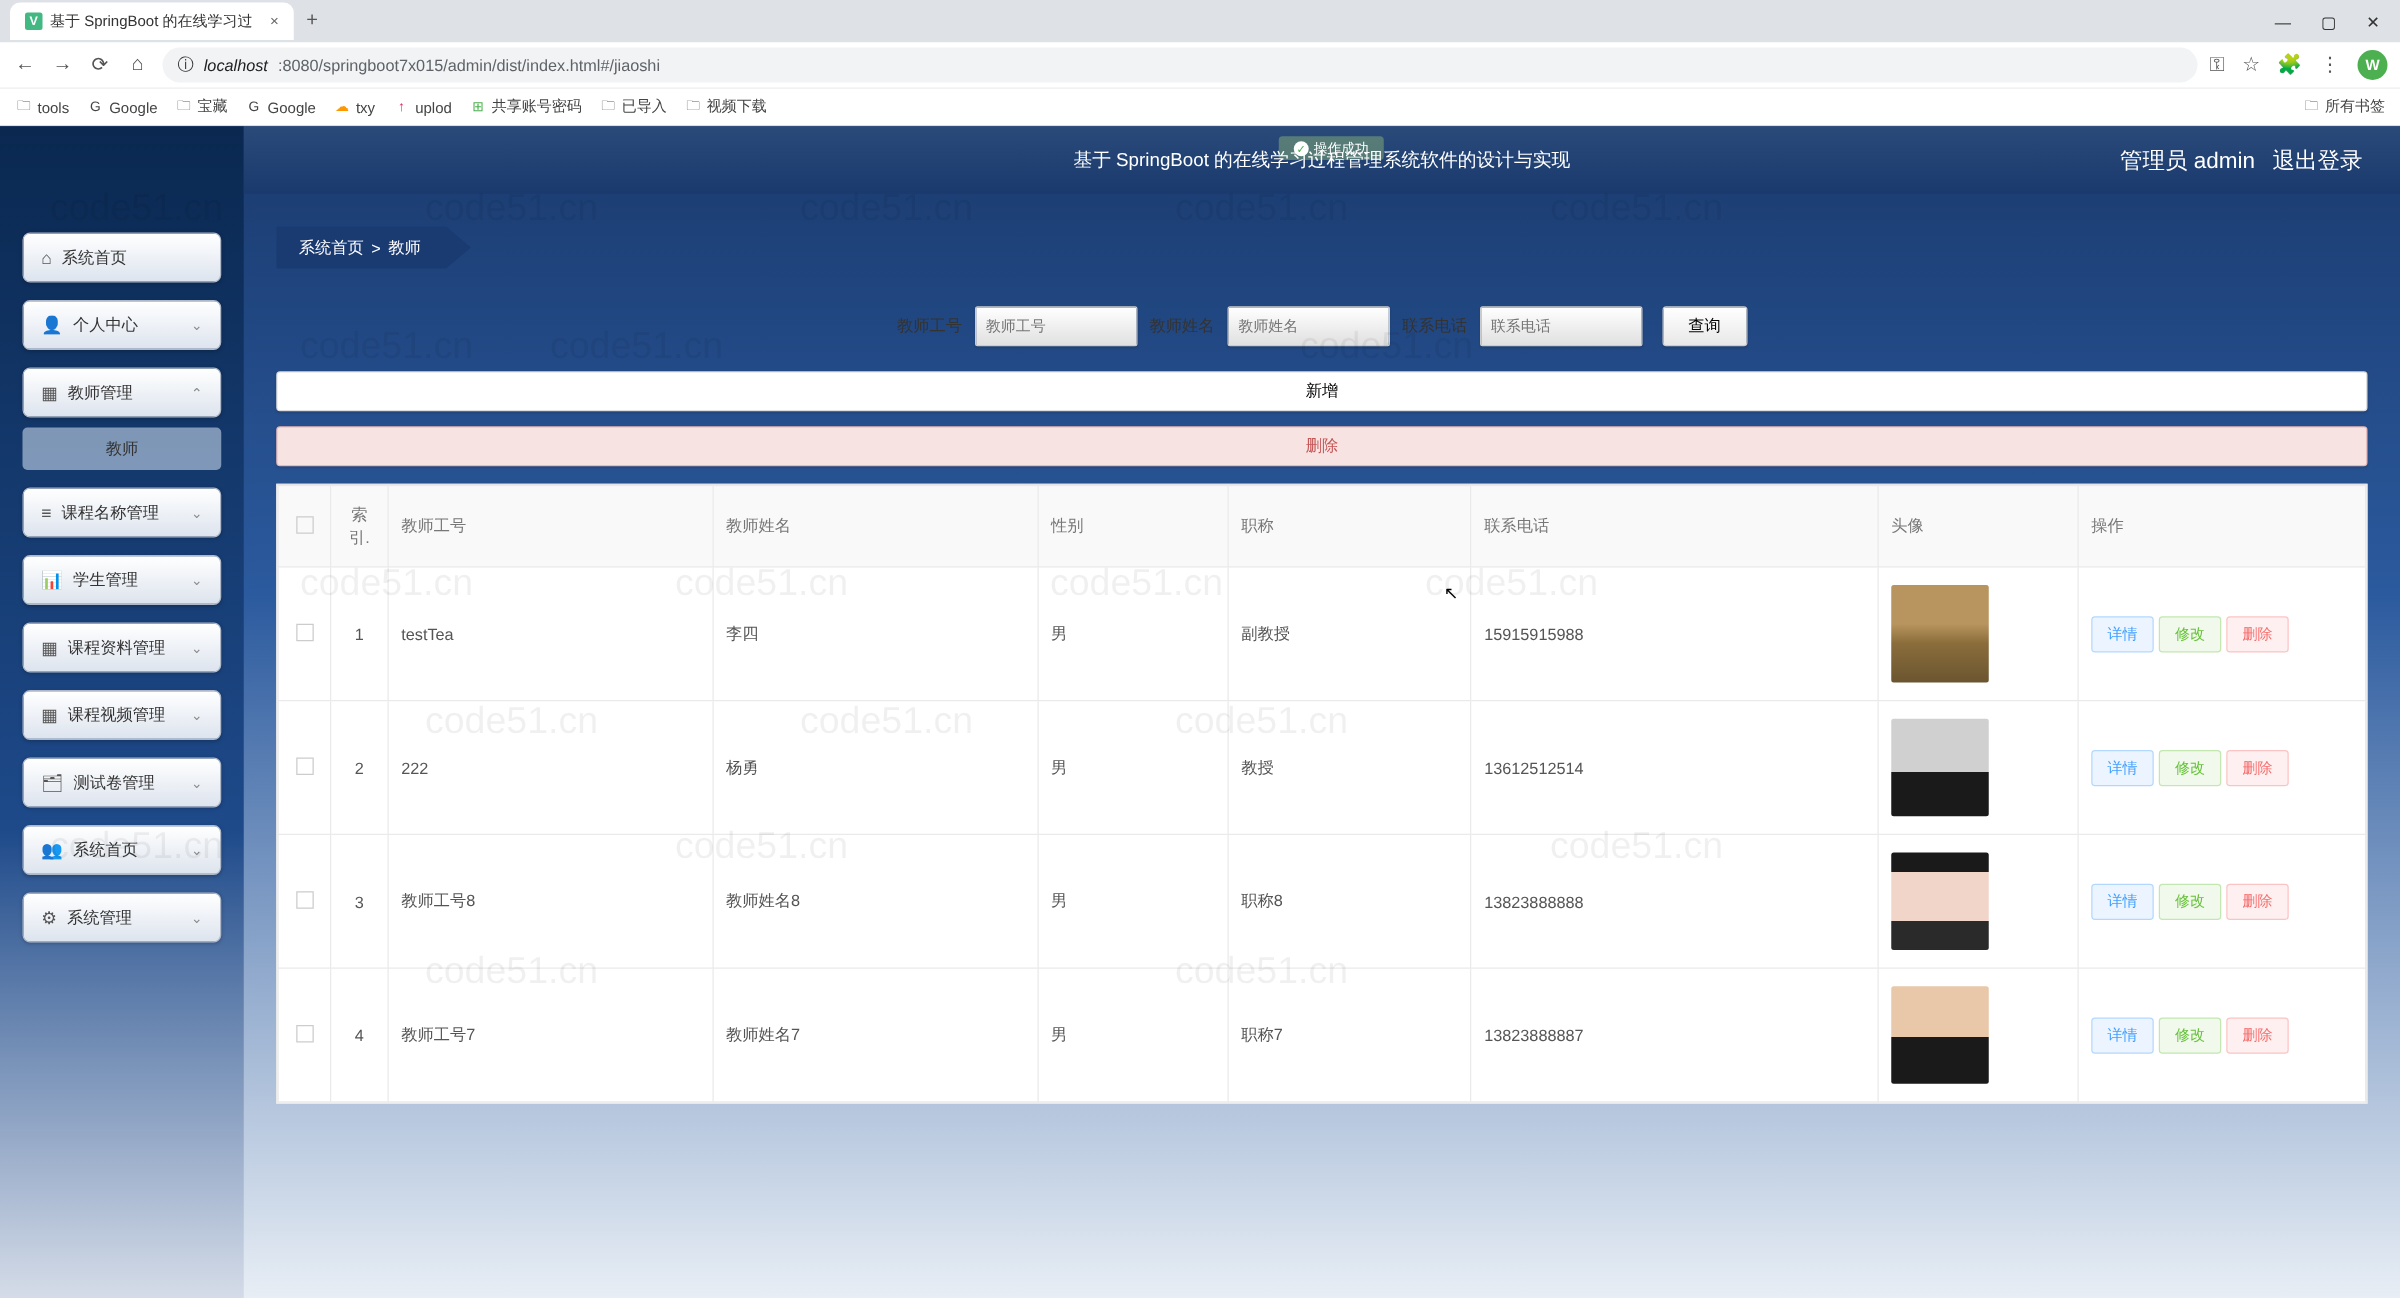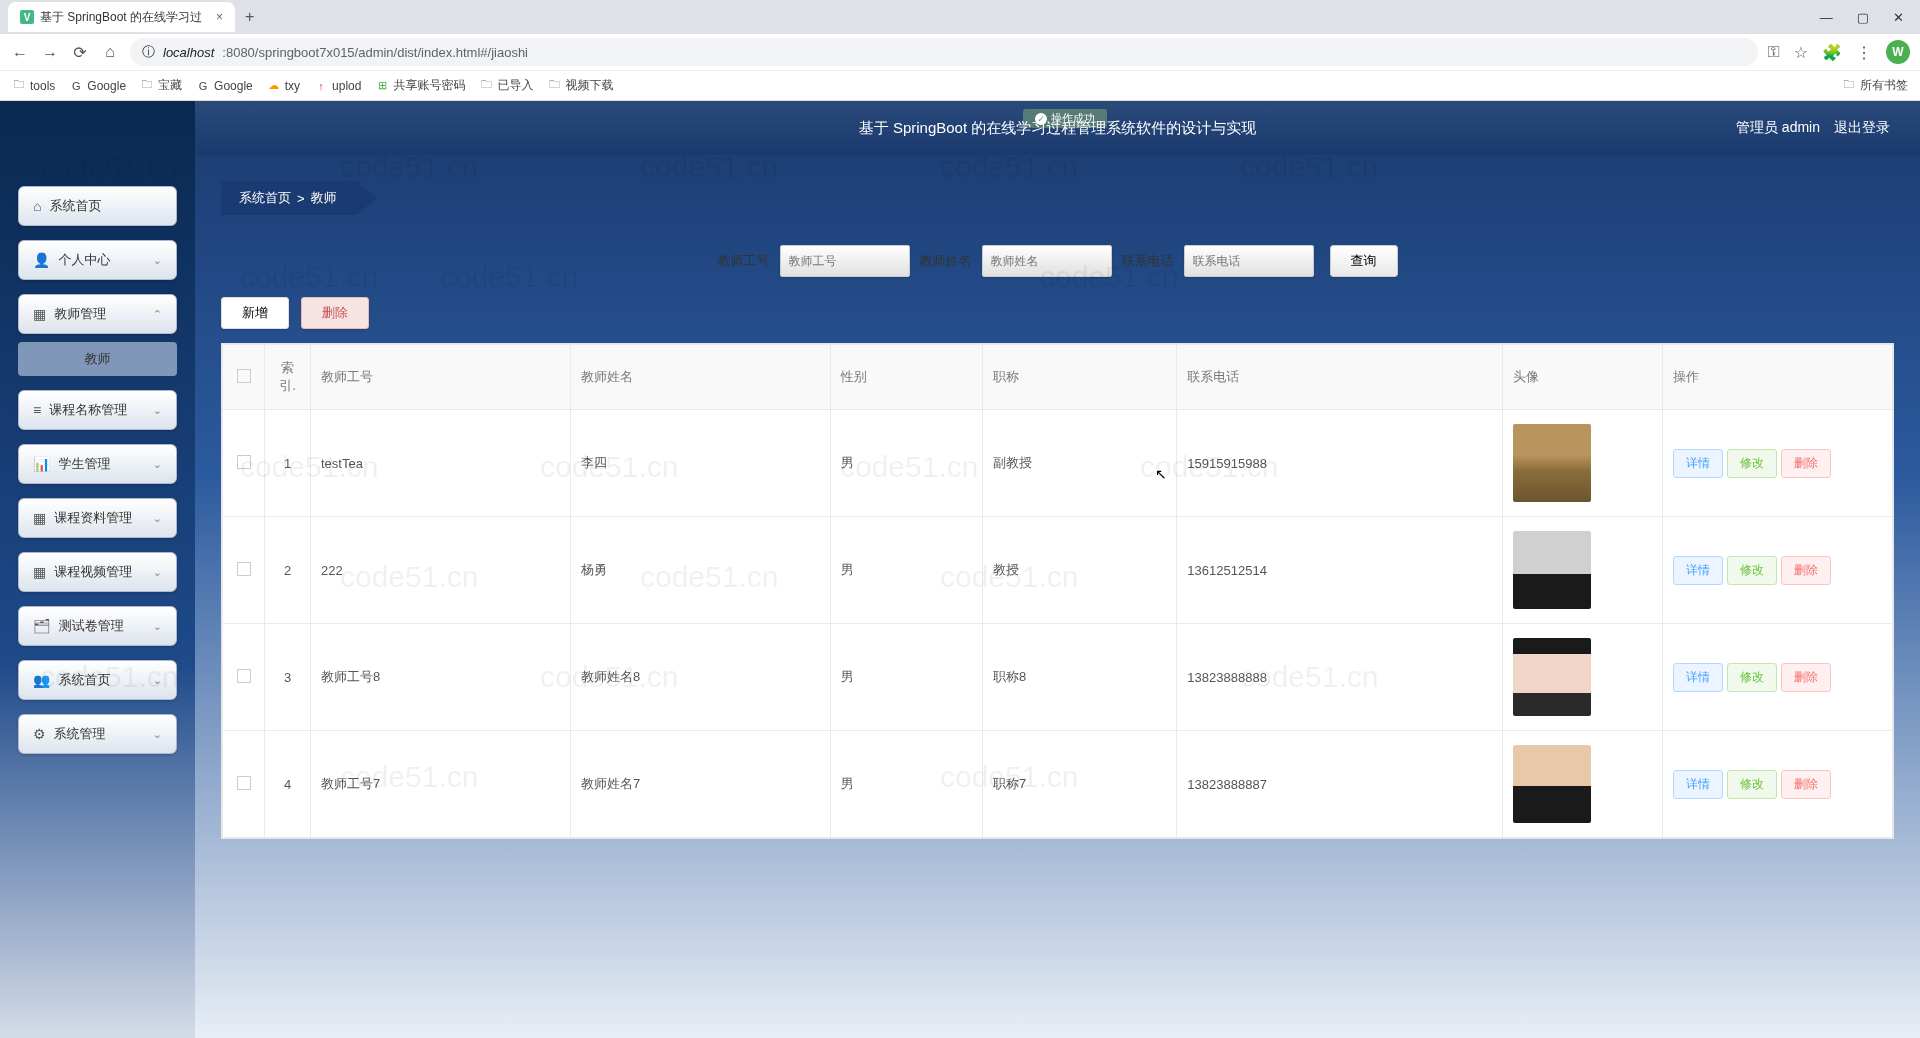--- a/index.html
+++ b/index.html
@@ -36,35 +36,35 @@
 .menu-item { background: linear-gradient(to bottom, #fff, #dde4ee); border: 1px solid #aeb8c8; border-radius: 6px; height: 40px; margin-bottom: 14px; display: flex; align-items: center; padding: 0 14px; font-size: 13px; color: #333; cursor: pointer; position: relative; box-shadow: 0 1px 3px rgba(0,0,0,0.2); }
 .menu-item .mi-icon { margin-right: 8px; font-size: 14px; color: #555; }
 .menu-item .mi-arrow { margin-left: auto; color: #888; font-size: 11px; }
 .sub-item { background: rgba(200,215,235,0.6); border-radius: 4px; height: 34px; margin: -6px 0 14px 0; display: flex; align-items: center; justify-content: center; font-size: 13px; color: #333; cursor: pointer; }
 
 .main { flex: 1; display: flex; flex-direction: column; border-radius: 27px; }
 .topbar { height: 54px; background: linear-gradient(to bottom, #2a4a7a, #1a3a6e); display: flex; align-items: center; color: #fff; font-size: 15px; padding: 0 30px; position: relative; }
 .topbar .title { position: absolute; left: 50%; transform: translateX(-50%); }
 .topbar .notify { position: absolute; left: 48%; top: 8px; background: rgba(120,160,120,0.6); padding: 2px 12px; border-radius: 3px; font-size: 11px; display: flex; align-items: center; gap: 4px; }
 .topbar .notify::before { content: "✓"; color: #4caf50; background: #fff; border-radius: 50%; width: 12px; height: 12px; display: inline-flex; align-items: center; justify-content: center; font-size: 9px; }
-.topbar .userbox { margin-left: auto; display: flex; gap: 14px; font-size: 14px; }
+.topbar .userbox { margin-left: auto; display: flex; gap: 14px; font-size: 18px; }
 .topbar .userbox span { cursor: pointer; }
 
 .content { flex: 1; padding: 26px; background: transparent; overflow: auto; }
 
 .breadcrumb { background: #1a3a72; color: #fff; display: inline-flex; align-items: center; height: 34px; padding: 0 40px 0 18px; font-size: 13px; position: relative; clip-path: polygon(0 0, calc(100% - 20px) 0, 100% 50%, calc(100% - 20px) 100%, 0 100%); margin-bottom: 30px; }
 .breadcrumb .sep { margin: 0 6px; }
 
 .search-row { display: flex; align-items: center; gap: 10px; margin-bottom: 20px; justify-content: center; }
 .search-row label { font-size: 13px; color: #333; }
 .search-row input { height: 32px; width: 130px; background: linear-gradient(to bottom, #fff, #e0e0e0); border: 1px solid #ccc; border-radius: 2px; padding: 0 8px; font-size: 12px; color: #999; box-shadow: 0 1px 2px rgba(0,0,0,0.15); }
 .btn { height: 32px; padding: 0 20px; border: 1px solid #ccc; border-radius: 3px; background: linear-gradient(to bottom, #fff, #e8e8e8); font-size: 13px; cursor: pointer; box-shadow: 0 1px 2px rgba(0,0,0,0.15); }
 .btn-query { margin-left: 6px; }
 
-.action-row { display: flex; gap: 12px; margin-bottom: 14px; }
+.action-row { display: flex; gap: 12px; margin-bottom: 14px; flex-direction: column; }
 .btn-add { background: #fff; border: 1px solid #ddd; }
 .btn-del { background: #f8e3e3; color: #c45656; border: 1px solid #e9b9b9; }
 
 .table-wrap { background: #fff; border: 1px solid #e5e5e5; }
 table { width: 100%; border-collapse: collapse; }
 th, td { border: 1px solid #eaeaea; padding: 14px 10px; text-align: left; font-size: 13px; color: #555; }
 th { background: #f9f9f9; font-weight: normal; color: #777; }
 td { vertical-align: middle; }
 .col-check { width: 42px; text-align: center; }
 .col-idx { width: 46px; text-align: center; }

